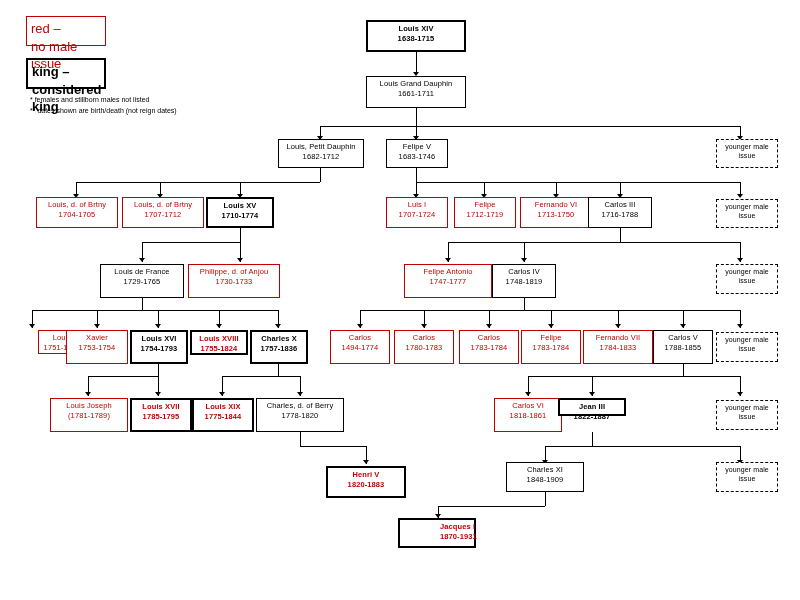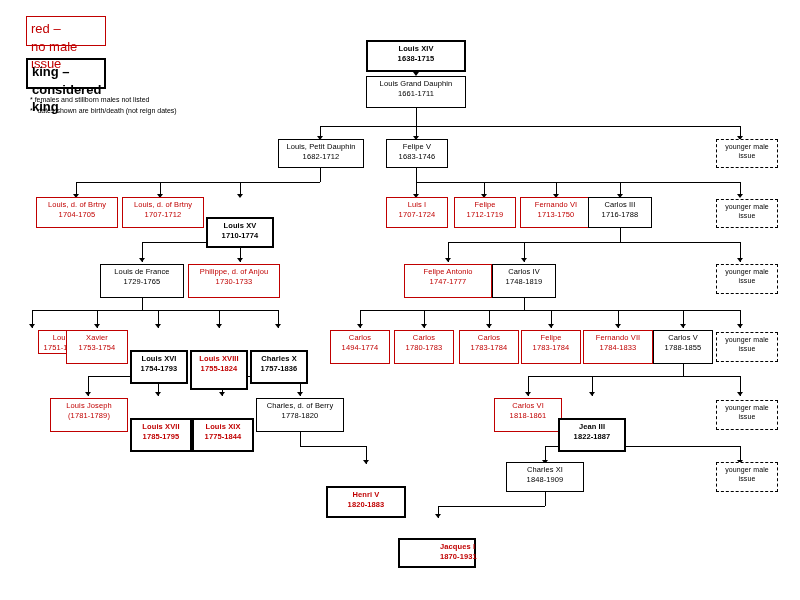--- a/index.html
+++ b/index.html
@@ -33,21 +33,20 @@
     display: block;
     white-space: nowrap;
   }
   .node.red {
     color: #c00000;
     border-color: #c00000;
   }
   .node.king {
     border-width: 2px;
     font-weight: bold;
-    margin-top: 20px;
   }
   .node.king.red {
     border-color: #000000;
   }
   .node.dashed {
     border: 1px dashed #000000;
     color: #000000;
     font-size: 7px;
     line-height: 1.35;
   }
@@ -334,21 +333,21 @@
   <div class="node red" style="left:66px; top:330px; width:62px; height:34px;">
     <span class="l1">Xavier</span>
     <span class="l2">1753-1754</span>
   </div>
 
   <div class="node king" style="left:130px; top:330px; width:58px; height:34px;">
     <span class="l1">Louis XVI</span>
     <span class="l2">1754-1793</span>
   </div>
 
-  <div class="node king red" style="left:190px; top:330px; width:58px; height:40px;">
+  <div class="node king red" style="left:190px; top:330px; width:58px; height:25px;">
     <span class="l1">Louis XVIII</span>
     <span class="l2">1755-1824</span>
   </div>
 
   <div class="node king" style="left:250px; top:330px; width:58px; height:34px;">
     <span class="l1">Charles X</span>
     <span class="l2">1757-1836</span>
   </div>
 
   <div class="node red" style="left:330px; top:330px; width:60px; height:34px;">
@@ -404,21 +403,21 @@
   <div class="node" style="left:256px; top:398px; width:88px; height:34px;">
     <span class="l1">Charles, d. of Berry</span>
     <span class="l2">1778-1820</span>
   </div>
 
   <div class="node red" style="left:494px; top:398px; width:68px; height:34px;">
     <span class="l1">Carlos VI</span>
     <span class="l2">1818-1861</span>
   </div>
 
-  <div class="node king" style="left:558px; top:398px; width:68px; height:34px;">
+  <div class="node king" style="left:558px; top:398px; width:68px; height:18px;">
     <span class="l1">Jean III</span>
     <span class="l2">1822-1887</span>
   </div>
 
   <div class="node dashed" style="left:716px; top:400px; width:62px; height:30px;">
     <span class="l1">younger male</span>
     <span class="l2">issue</span>
   </div>
 
   <div class="node king red" style="left:326px; top:466px; width:80px; height:32px;">

